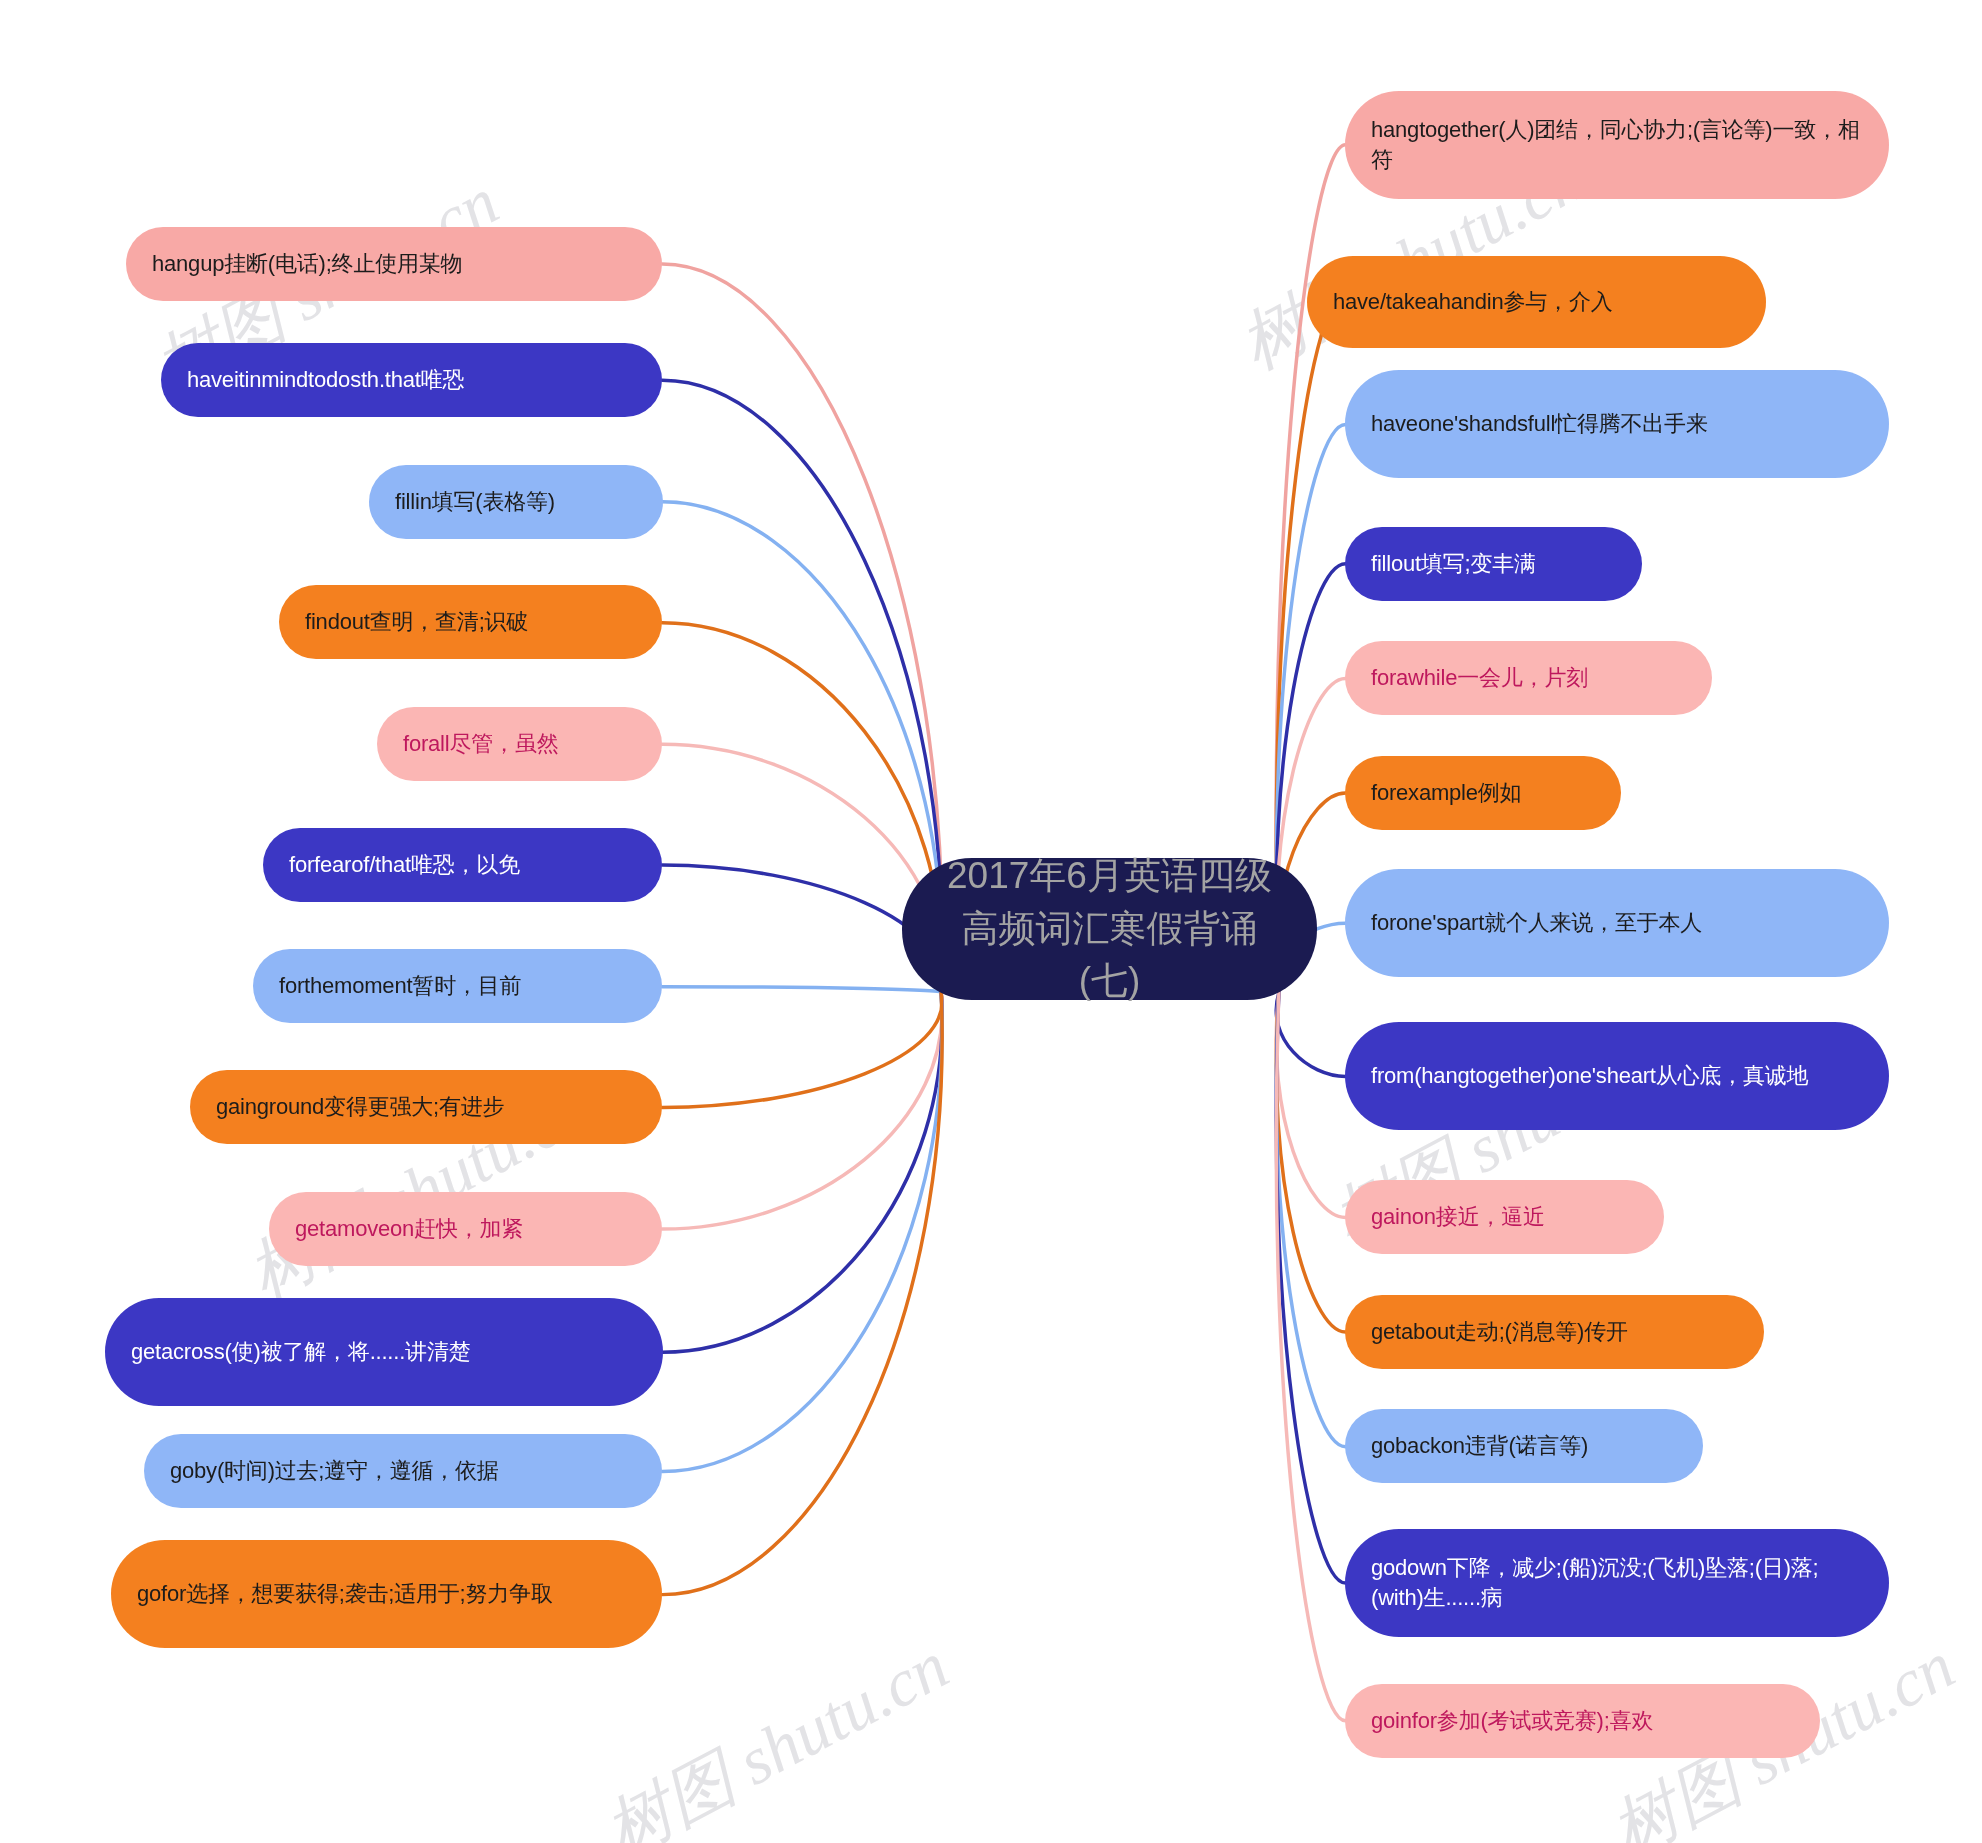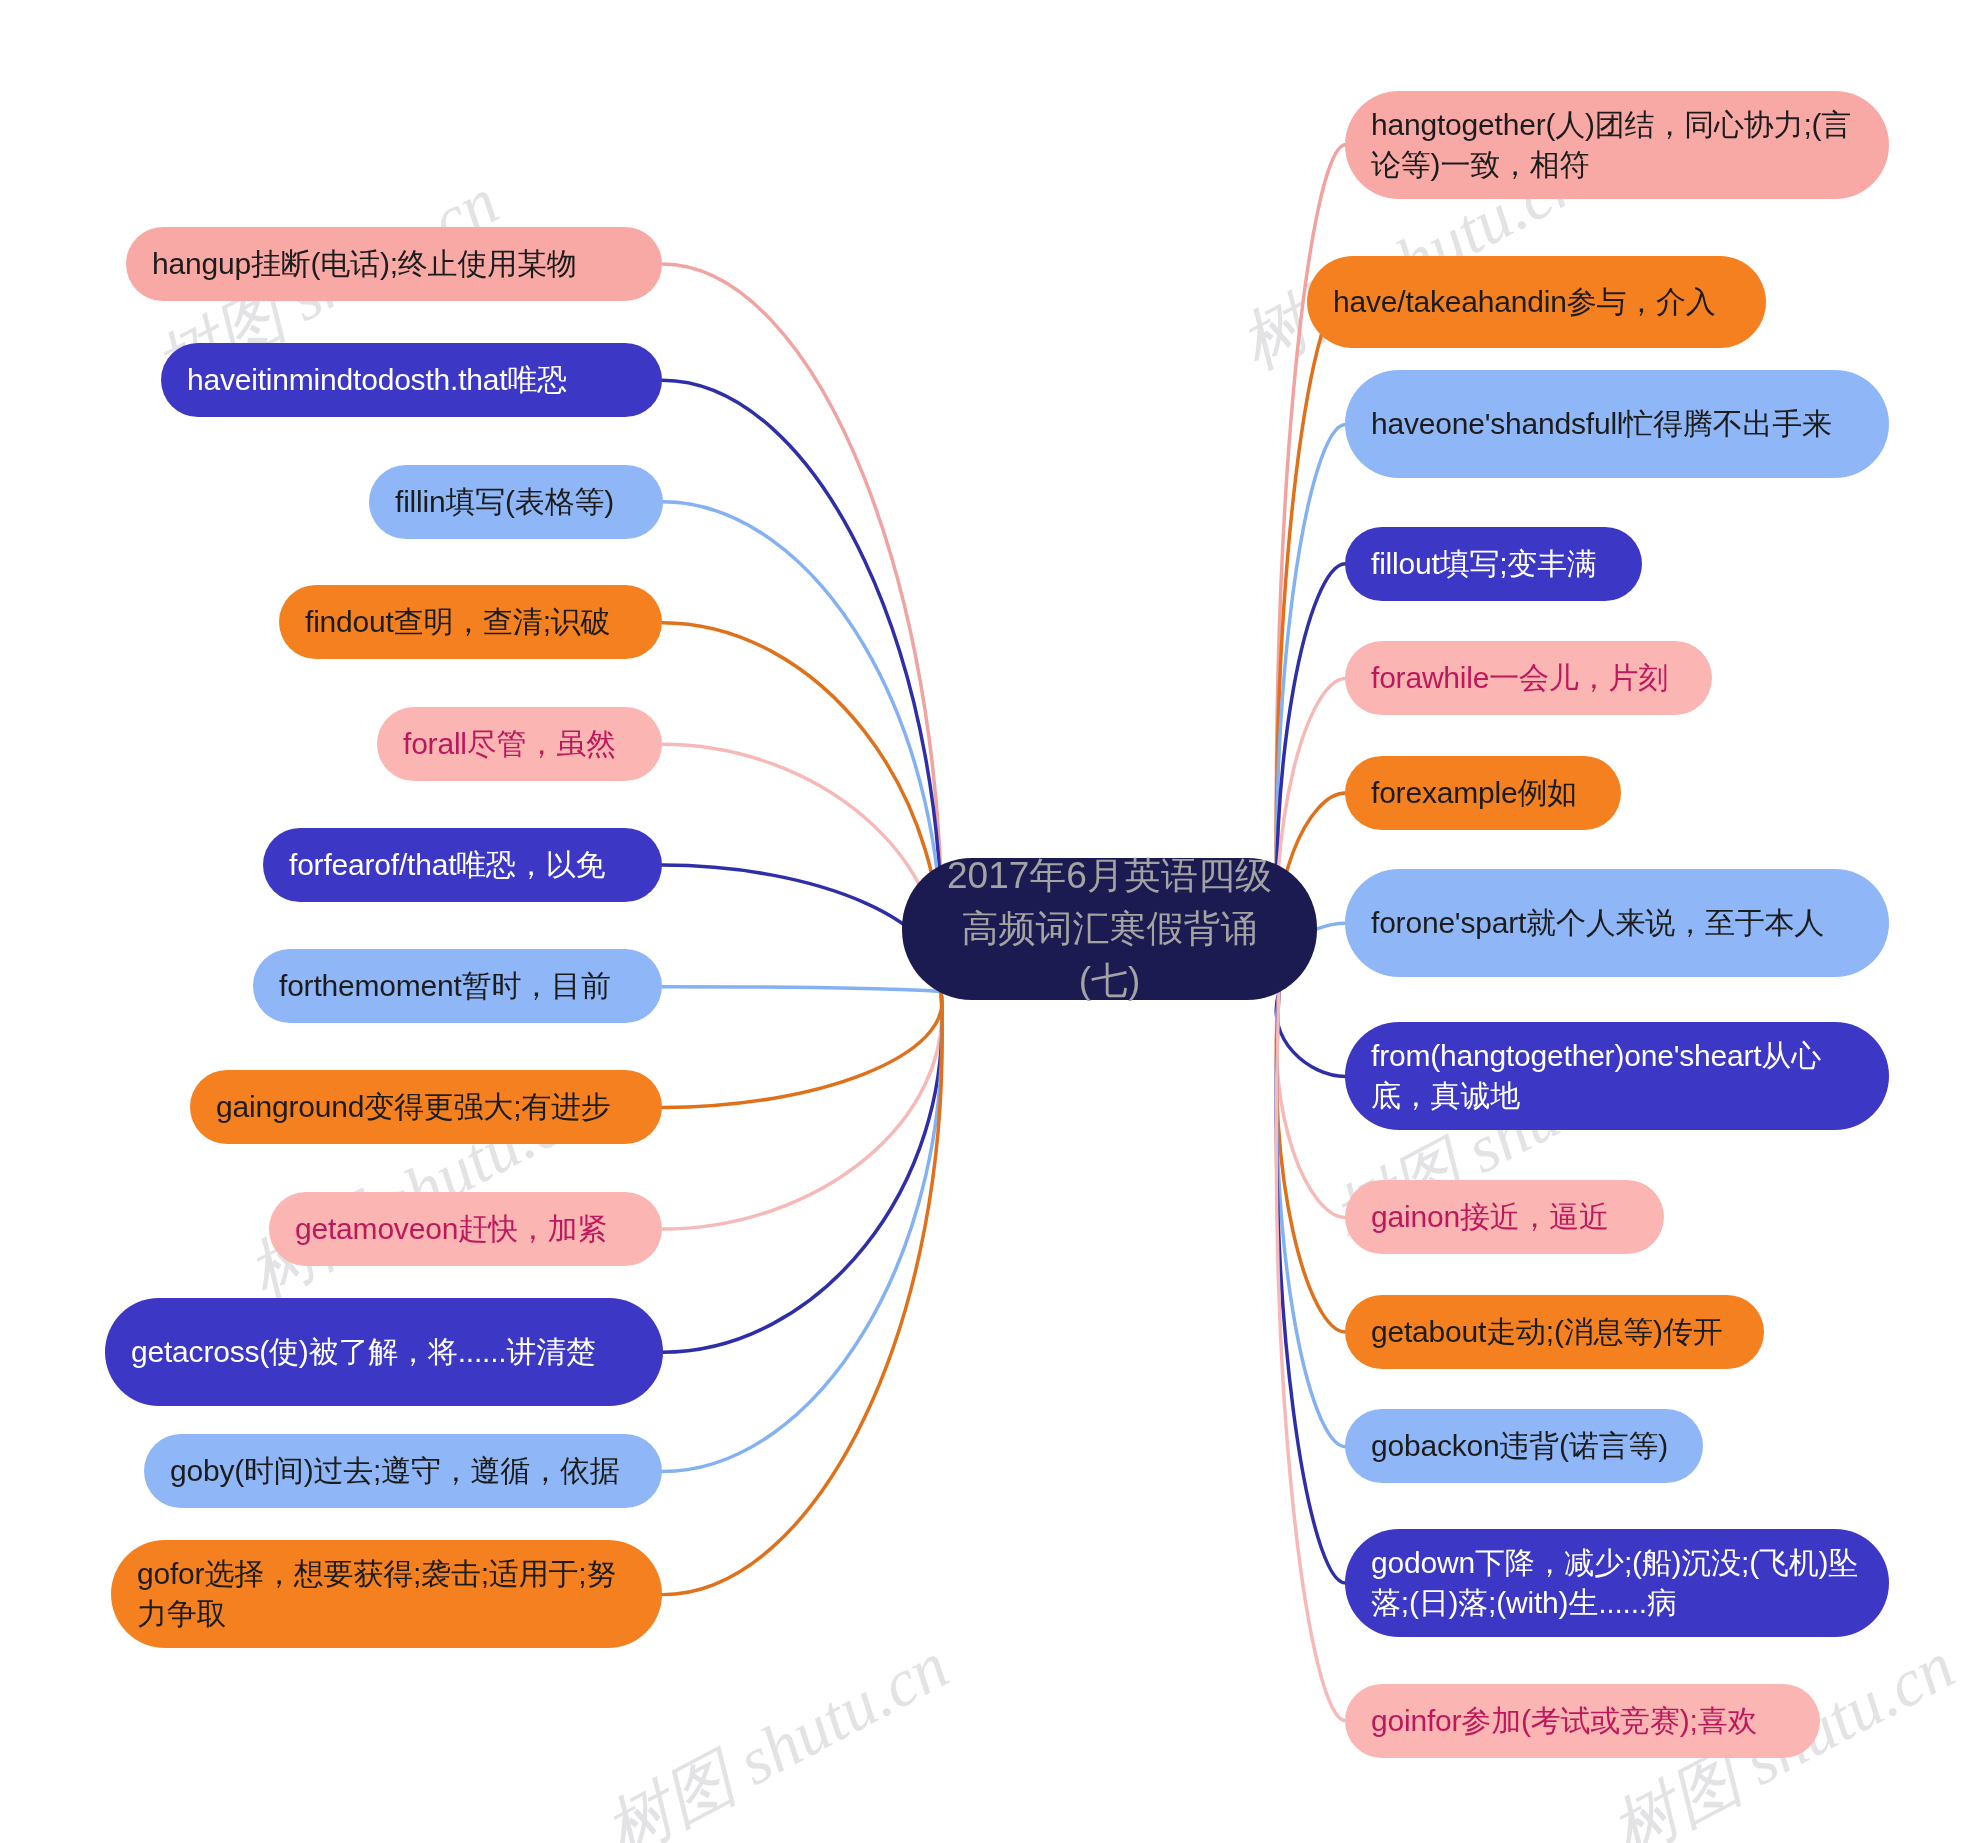--- a/index.html
+++ b/index.html
@@ -29,21 +29,21 @@
 
   
   #links{position:absolute;left:0;top:0;width:1983px;height:1844px;z-index:2;}
 
   
   .node{
     position:absolute;
     box-sizing:border-box;
     border-radius:774px;
     padding:20px 26px;
-    font-size:30px;
+    font-size:22px;
     line-height:1.35;
     letter-spacing:-0.2px;
     z-index:3;
     display:flex;
     align-items:center;
   }
   .node.left{justify-content:flex-start;}
   .node.right{justify-content:flex-start;}
 
   .c-pink   {background:#f8a9a6;color:#1c1c1c;}

